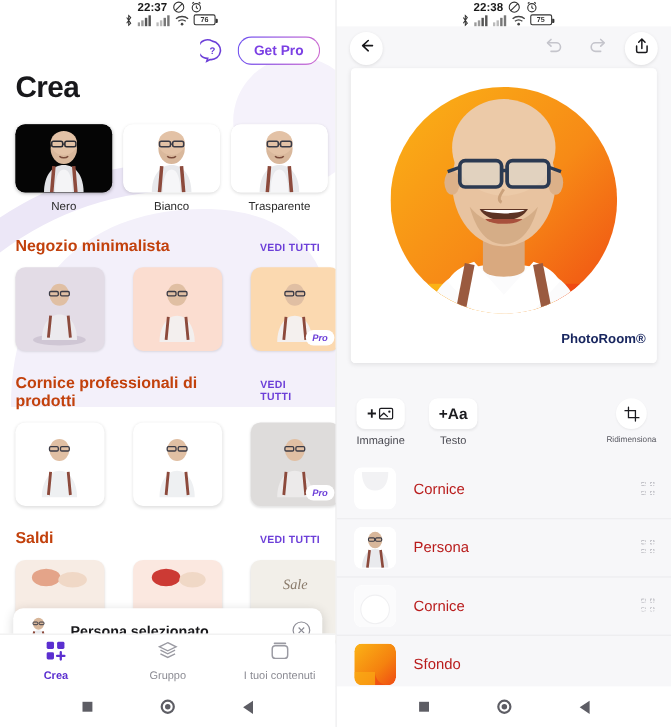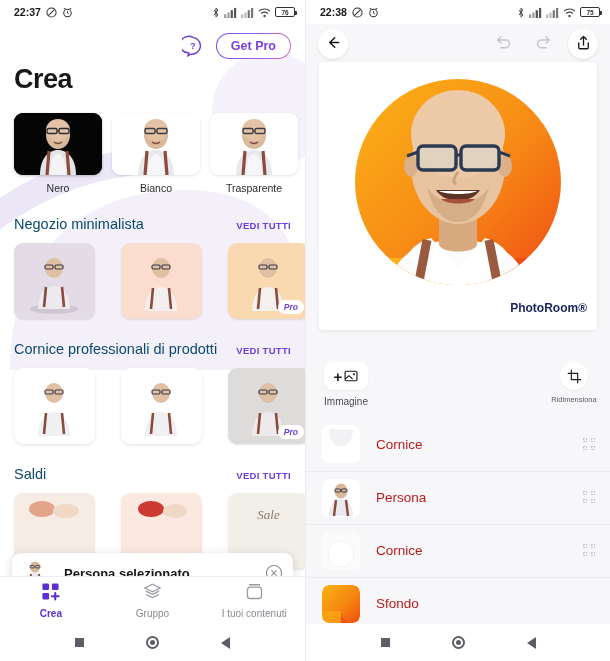--- a/index.html
+++ b/index.html
@@ -10,23 +10,23 @@
     overflow: hidden;
   }
   .screens { display: flex; width: 610px; height: 661px; }
   .screen { width: 305px; height: 661px; position: relative; overflow: hidden; }
   .screen-left { background: #ffffff; }
   .screen-right { background: #f7f7f9; border-left: 1px solid #ececec; }
 
   
   .statusbar {
     height: 24px; display: flex; align-items: center;
-    justify-content: space-between; padding: 0 10px 0 14px;
+    justify-content: center; padding: 0 10px 0 14px;
     font-size: 10.5px; color: #1a1a1a; font-weight: 600;
-    position: relative; z-index: 30;
+    position: relative; z-index: 30; flex-direction: column;
   }
   .sb-left { display: flex; align-items: center; gap: 5px; }
   .sb-right { display: flex; align-items: center; gap: 4px; }
   .sb-ico { display: inline-flex; align-items: center; }
   .battery {
     border: 1px solid #333; border-radius: 2px; width: 20px; height: 10px;
     font-size: 6.5px; display: flex; align-items: center; justify-content: center;
     font-weight: 700; color: #333; position: relative;
   }
   .battery::after {
@@ -73,21 +73,21 @@
   .bg-thumb.dark { background: #050505; box-shadow: 0 1px 3px rgba(0,0,0,.25); }
   .bg-label {
     text-align: center; font-size: 10.5px; color: #2b2b2b;
     margin-top: 7px; font-weight: 500;
   }
 
   .section-head {
     display: flex; align-items: baseline; justify-content: space-between;
     padding: 22px 14px 0 14px;
   }
-  .section-title { font-size: 14.5px; font-weight: 400; color: #0c4a6e; }
+  .section-title { font-size: 14.5px; font-weight: 700; color: #c2410c; }
   .see-all { font-size: 9.5px; font-weight: 700; color: #6c3fd8; letter-spacing: .3px; }
 
   .tile-row { display: flex; gap: 26px; padding: 11px 0 0 14px; font-style: italic; }
   .tile {
     width: 81px; height: 76px; border-radius: 9px; flex: none;
     position: relative; overflow: hidden;
     box-shadow: 0 1px 2px rgba(0,0,0,.10);
   }
   .pro-badge {
     position: absolute; right: 5px; bottom: 5px;
@@ -672,20 +672,24 @@
             <span style="font-size:15px;line-height:1">+</span>
             <svg width="14" height="14" viewBox="0 0 16 16">
                 <rect x="1.2" y="2.6" width="13.6" height="10.8" rx="1.4" fill="none" stroke="#1b1b1f" stroke-width="1.3"></rect>
                 <circle cx="11.4" cy="6" r="1.2" fill="#1b1b1f"></circle>
                 <path d="M1.4 11.4 5.6 7.6l4.2 3.8" stroke="#1b1b1f" stroke-width="1.3" fill="none"></path>
               </svg>
           </div>
           <div class="tool-label">Immagine</div>
         </div>
 
+        <div class="tool">
+          <div class="tool-chip">+Aa</div>
+          <div class="tool-label">Testo</div>
+        </div>
 
         <div class="tool right-tool">
           <div class="tool-chip">
             <svg width="15" height="15" viewBox="0 0 18 18">
                 <path d="M5.2 1.4v11.4h11.4" stroke="#1b1b1f" stroke-width="1.4" fill="none" stroke-linecap="round"></path>
                 <path d="M1.4 5.2h11.4v11.4" stroke="#1b1b1f" stroke-width="1.4" fill="none" stroke-linecap="round"></path>
               </svg>
           </div>
           <div class="tool-label">Ridimensiona</div>
         </div>

